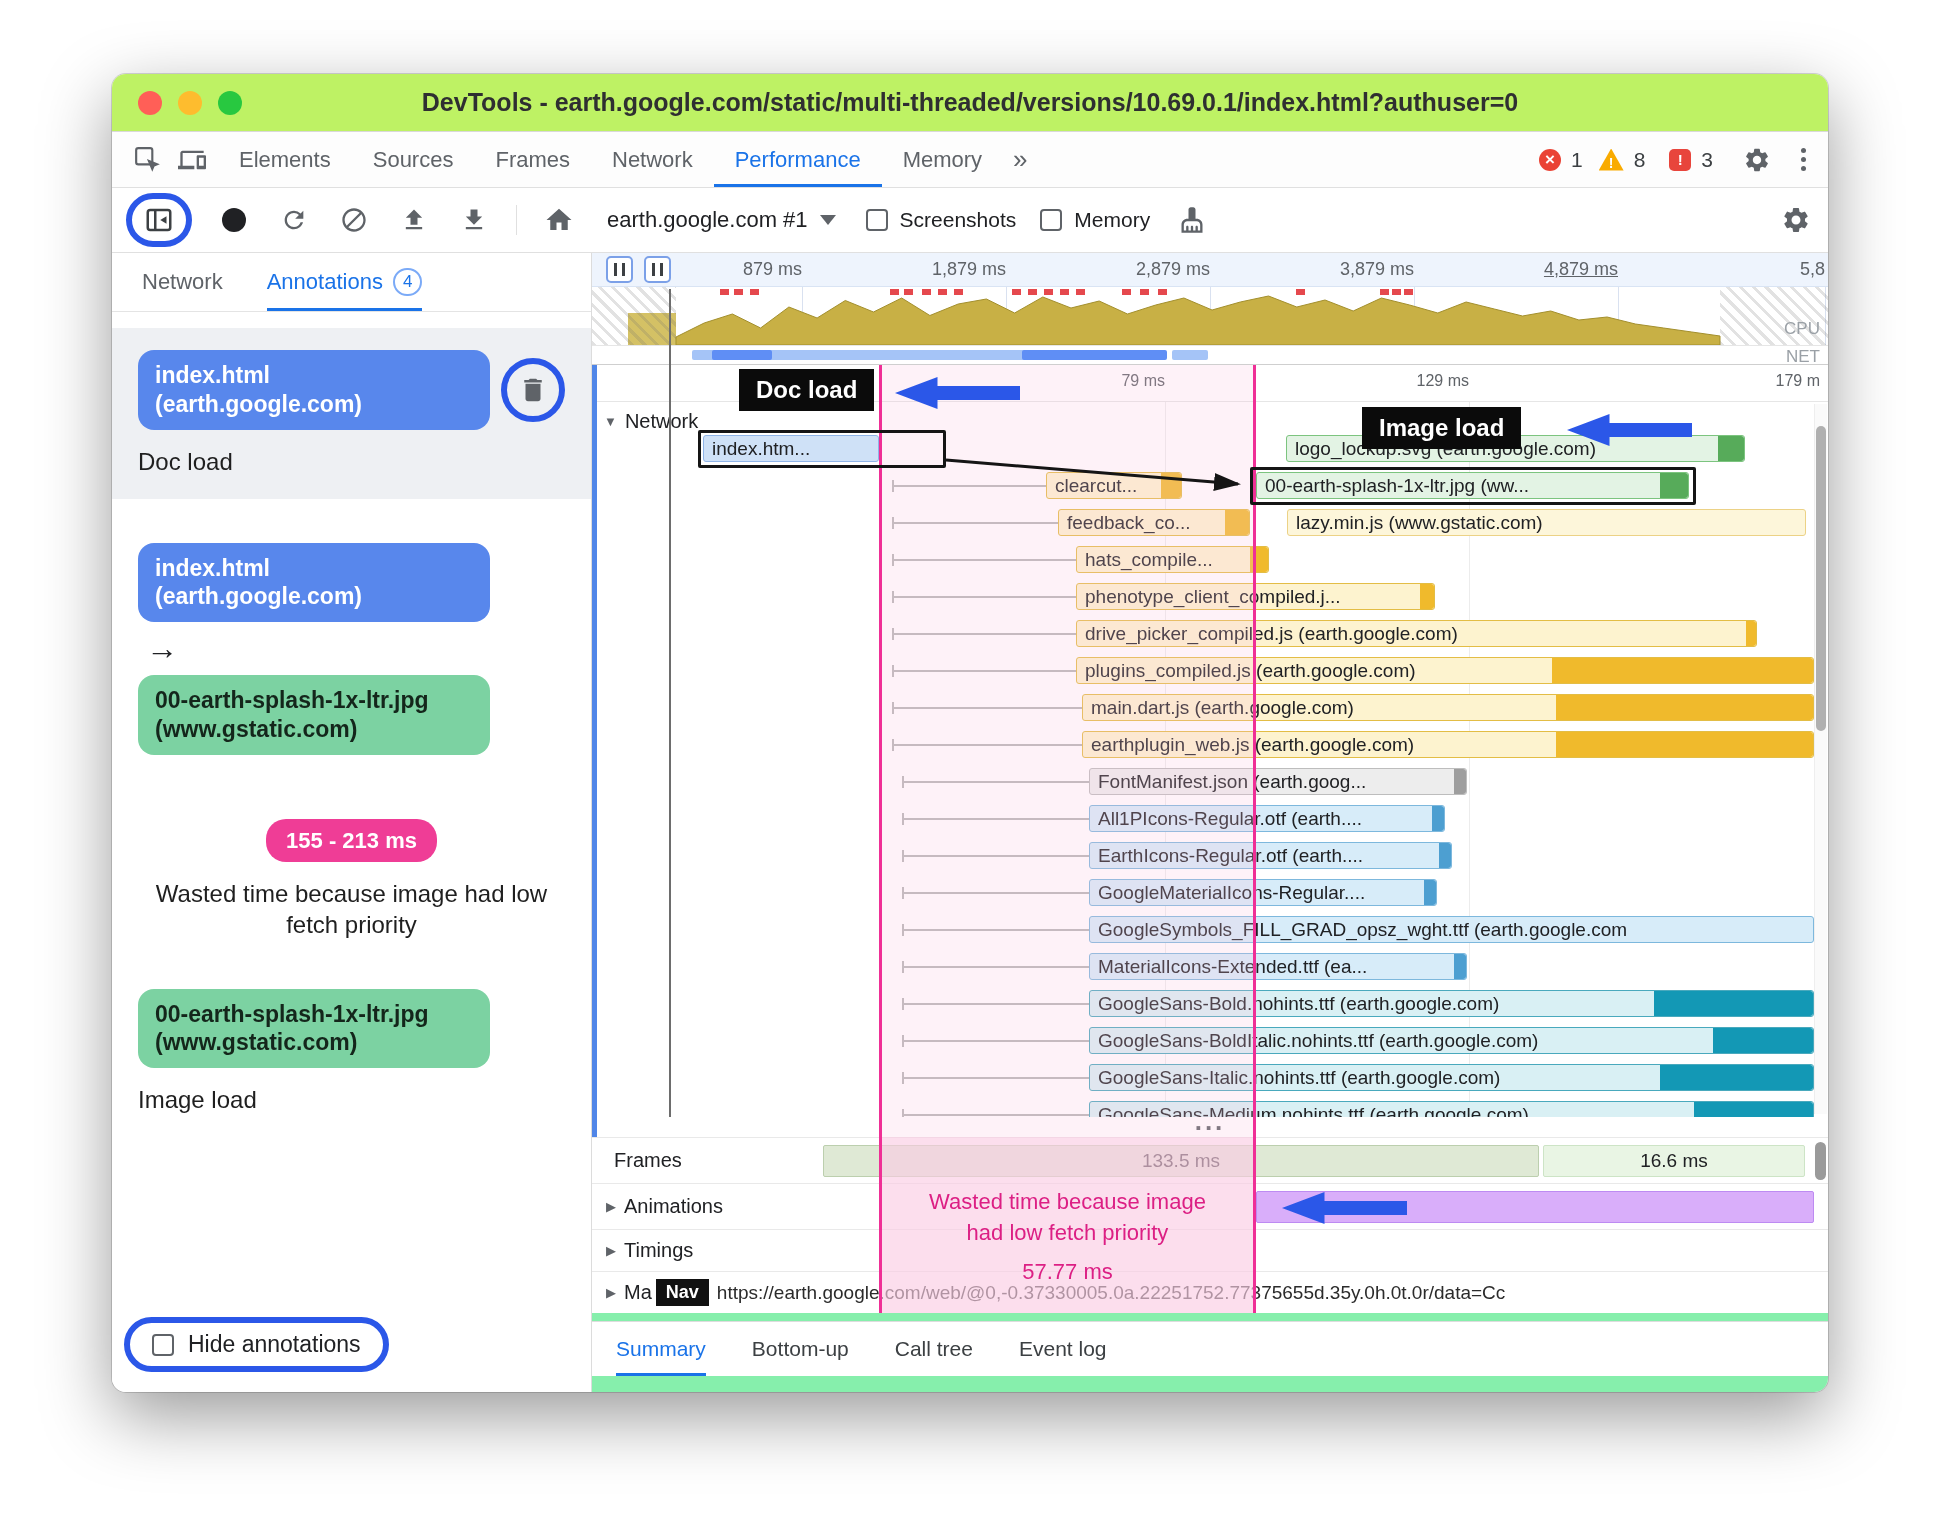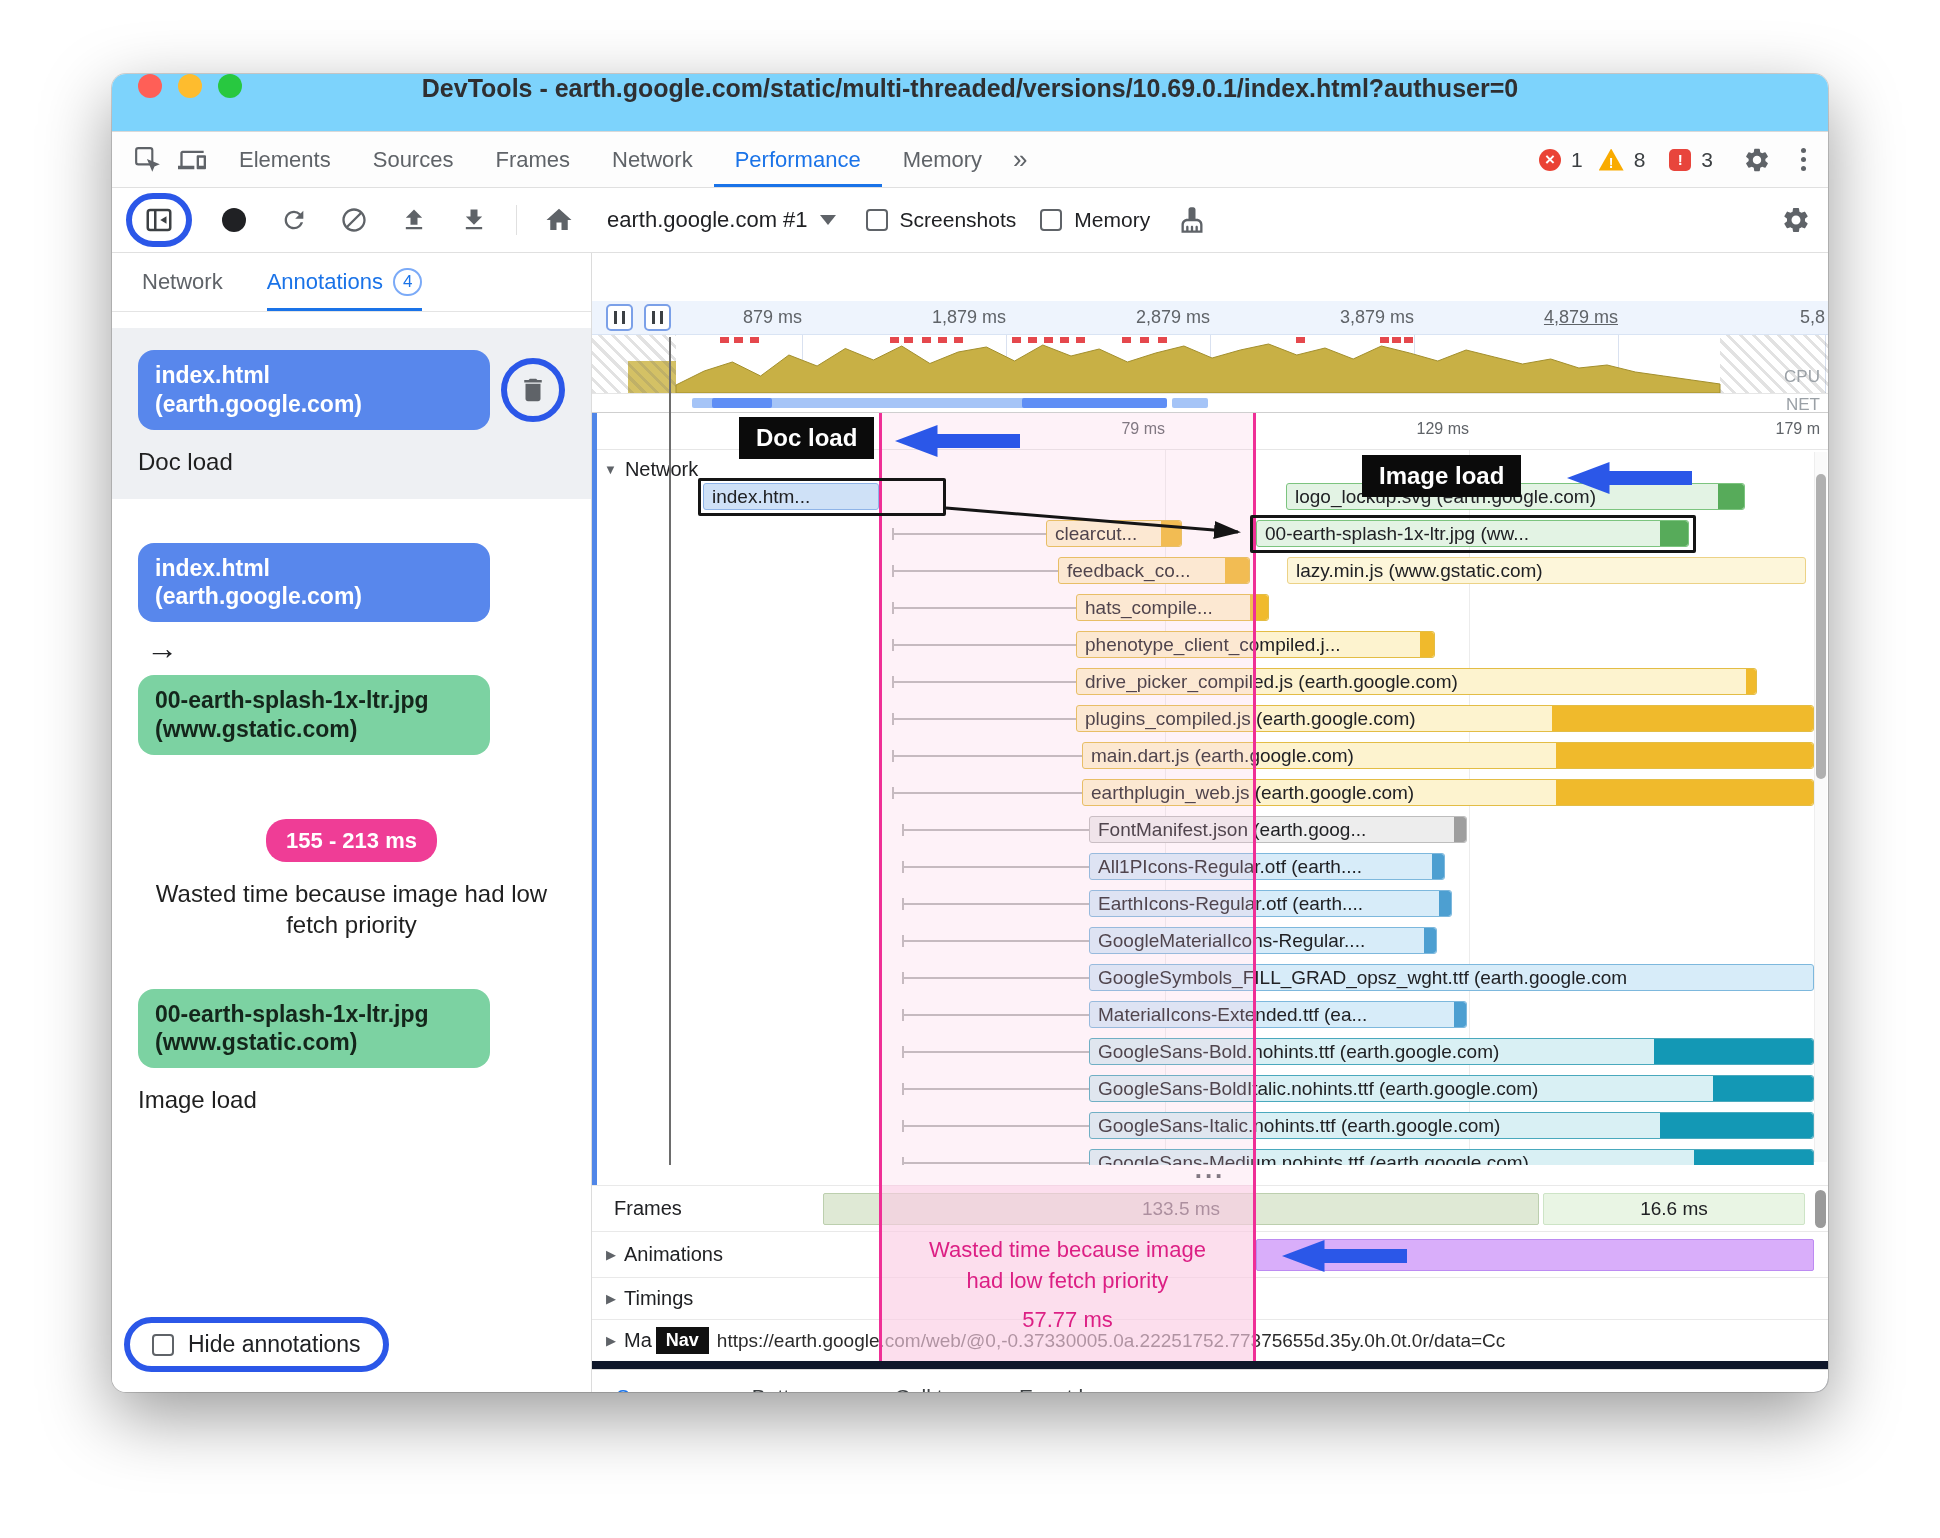--- a/index.html
+++ b/index.html
@@ -2,21 +2,21 @@
 <html><head>
 <meta charset="utf-8">
 <style>
   html,body{margin:0;padding:0;background:#ffffff;font-family:"Liberation Sans",sans-serif;}
   *{box-sizing:border-box;}
   .stage{position:relative;width:1940px;height:1538px;background:#fff;overflow:hidden;}
   .window{position:absolute;left:112px;top:74px;width:1716px;height:1318px;background:#fff;border-radius:14px;
     box-shadow:0 24px 70px rgba(0,0,0,.40),0 0 0 1px rgba(0,0,0,.15);overflow:hidden;}
 
   
-  .titlebar{height:58px;background:#7dd3fc;border-bottom:1px solid #d9d9d9;display:flex;position:relative;}
+  .titlebar{height:58px;background:#bef264;border-bottom:1px solid #d9d9d9;display:flex;align-items:center;position:relative;}
   .lights{display:flex;gap:16px;padding-left:26px;}
   .light{width:24px;height:24px;border-radius:50%;}
   .light.r{background:#ff5f57}.light.y{background:#febc2e}.light.g{background:#28c840}
   .wtitle{position:absolute;left:0;right:0;text-align:center;font-size:25px;font-weight:bold;color:#2f2f31;}
 
   
   .tabbar{height:56px;background:#fdfdfd;border-bottom:1px solid #e0e0e0;display:flex;align-items:center;padding:0 18px;}
   .tbicon{width:36px;height:36px;display:flex;align-items:center;justify-content:center;margin-right:8px;}
   .tabs{display:flex;height:100%;}
   .tab{display:flex;align-items:center;padding:0 21px;font-size:22px;color:#5f6368;cursor:default;}
@@ -67,21 +67,21 @@
   .elabel{margin-top:16px;font-size:24px;color:#1f1f1f;line-height:1.3;}
   .arrow-glyph{font-size:32px;color:#202124;margin:8px 0 8px 8px;}
   .e2{margin-top:44px;}
   .e3{margin-top:64px;text-align:center;}
   .e4{margin-top:48px;}
   .hide-row{margin-top:auto;margin-bottom:20px;padding-left:12px;flex:none;}
   .oval-hide{gap:14px;padding:8px 22px;border-radius:34px;}
   .hlabel{font-size:23px;color:#202124;}
 
   
-  .main{flex:1;position:relative;background:#0f172a;margin-top:48px;}
+  .main{flex:1;position:relative;background:#86efac;}
   .overview{height:112px;position:relative;border-bottom:1px solid #cfcfcf;overflow:hidden;background:#fff;}
   .ov-grids{position:absolute;inset:0;z-index:1;}
   .ov-grid{position:absolute;top:0;bottom:0;width:1px;background:rgba(66,103,178,.20);}
   .ov-ruler{position:relative;height:34px;background:#eef4fd;border-bottom:1px solid #d9e4f4;z-index:2;}
   .ov-tick{position:absolute;top:6px;font-size:18px;color:#5f6368;}
   .handle{position:absolute;top:3px;width:27px;height:27px;background:#fff;border:2px solid #7ba0e8;border-radius:5px;display:flex;align-items:center;justify-content:center;gap:5px;z-index:3;}
   .handle i{width:3px;height:13px;background:#3c4043;display:block;}
   .h1{left:14px;}.h2{left:52px;}
   .ov-cpu{position:relative;height:58px;z-index:2;}
   .preblock{position:absolute;left:36px;width:48px;top:26px;bottom:0;background:#c9b13e;opacity:.8;}

